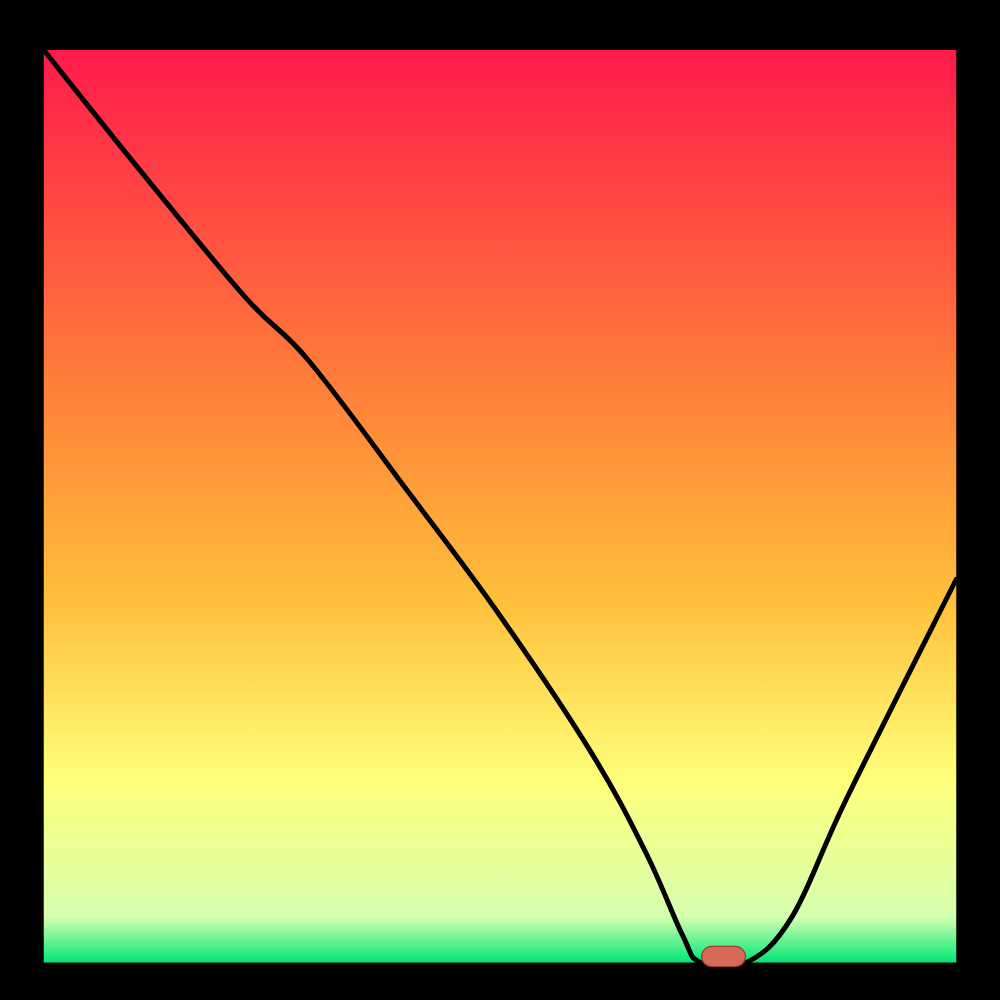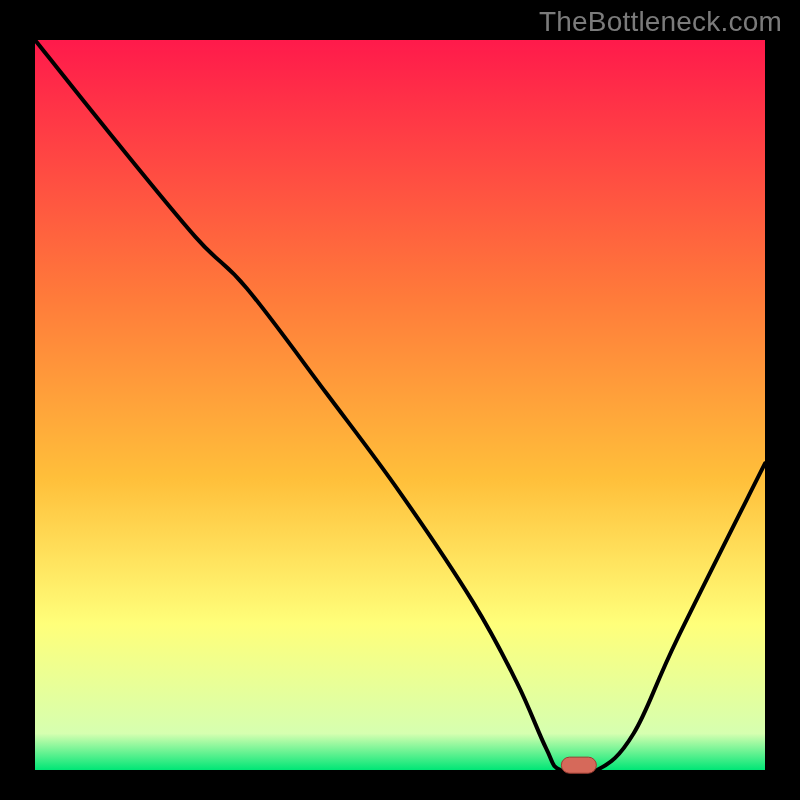--- a/index.html
+++ b/index.html
@@ -30,21 +30,20 @@
   }
   .plot {
     position: absolute;
     display: block;
   }
 </style>
 </head>
 <body>
 
 <div class="frame">
-  <div class="watermark">TheBottleneck.com</div>
   <svg class="plot" width="800" height="800" viewBox="0 0 800 800">
       <defs>
         <linearGradient id="bg-grad" x1="0" y1="0" x2="0" y2="1">
           <stop offset="0%" stop-color="#ff1a4b"></stop>
           <stop offset="35%" stop-color="#ff7a3a"></stop>
           <stop offset="60%" stop-color="#ffbf3a"></stop>
           <stop offset="80%" stop-color="#ffff7a"></stop>
           <stop offset="95%" stop-color="#d6ffb0"></stop>
           <stop offset="100%" stop-color="#00e676"></stop>
         </linearGradient>

